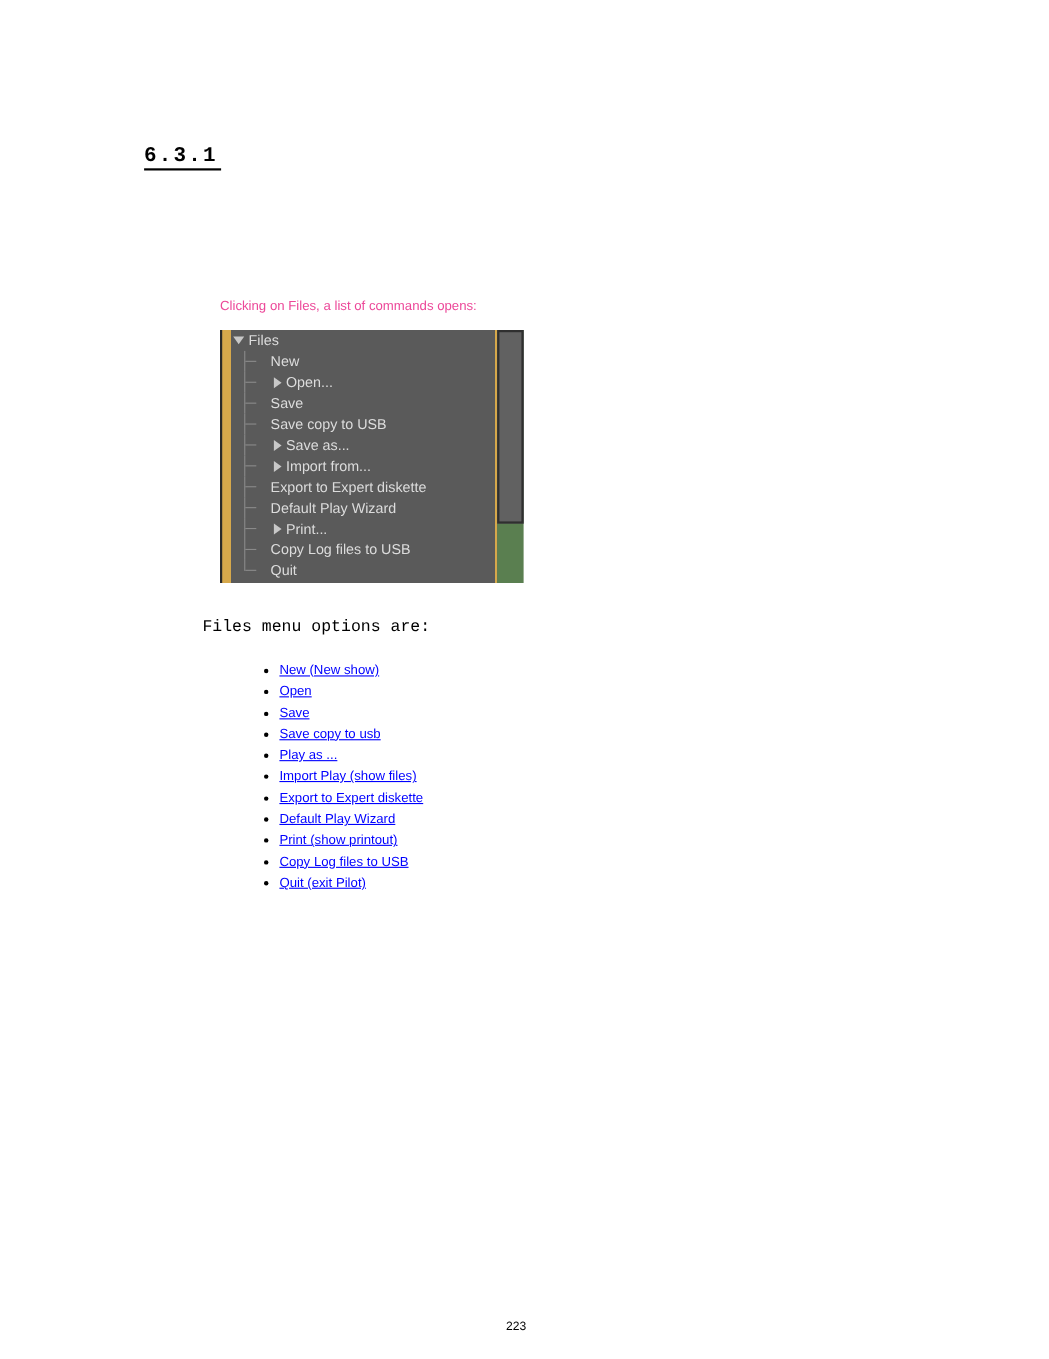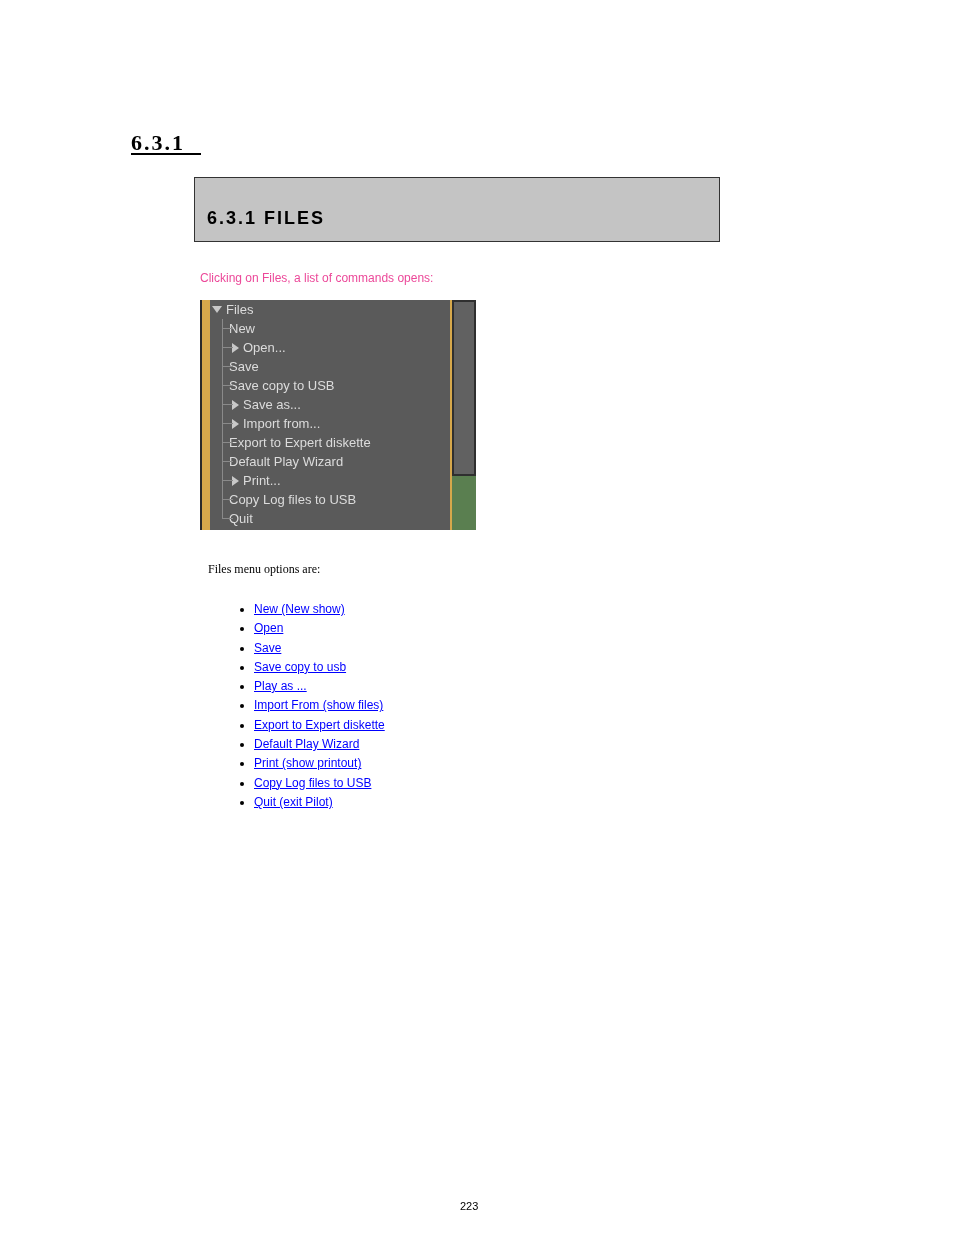--- a/index.html
+++ b/index.html
@@ -13,23 +13,24 @@
     position: relative;
     width: 954px;
     height: 1235px;
     margin: 0 auto;
     background: #fff;
   }
   .heading-num {
     position: absolute;
     left: 131px;
     top: 130px;
-    font-size: 22px;
+    font-size: 19px;
     font-weight: bold;
     letter-spacing: 2px;
+    font-family: Liberation Mono, monospace;
   }
   .heading-underline {
     position: absolute;
     left: 131px;
     top: 153px;
     width: 70px;
     height: 2px;
     background: #000;
   }
   .banner {
@@ -114,21 +115,21 @@
     position: relative;
     display: flex;
     align-items: center;
     height: 19px;
     padding-left: 6px;
     color: #dcdcdc;
     font-family: "Segoe UI", Arial, sans-serif;
     font-size: 13px;
   }
   .tree-item.root { padding-left: 2px; }
-  .tree-item.child { padding-left: 19px; }
+  .tree-item.child { padding-left: 36px; }
   .tree-branch {
     position: absolute;
     left: 12px;
     top: 0;
     width: 1px;
     height: 100%;
     background: #8a8a8a;
   }
   .tree-hbranch {
     position: absolute;
@@ -151,24 +152,24 @@
   }
   .expander.closed {
     border-top: 5px solid transparent;
     border-bottom: 5px solid transparent;
     border-left: 7px solid #c8c8c8;
   }
   .tree-label { white-space: nowrap; }
   
   .links-intro {
     position: absolute;
-    left: 208px;
+    left: 184px;
     top: 562px;
-    font-family: Liberation Serif, serif;
-    font-size: 12px;
+    font-family: Liberation Mono, monospace;
+    font-size: 15px;
   }
   ul.links {
     position: absolute;
     left: 224px;
     top: 588px;
     margin: 12px;
     padding: 0 0 0 18px;
     list-style: disc;
     font-family: Verdana, Arial, sans-serif;
     font-size: 12px;
@@ -189,23 +190,20 @@
   }
 </style>
 </head>
 <body>
 
 <div class="page">
 
   <div class="heading-num">6.3.1</div>
   <div class="heading-underline"></div>
 
-  <div class="banner">
-    <div class="banner-text">6.3.1   FILES</div>
-  </div>
 
   <div class="intro-text">Clicking on Files, a list of commands opens:</div>
 
   <div class="tree-wrap">
     <div class="tree-left-orange"></div>
 
     <div class="tree-body">
 
       <div class="tree-item root">
         <span class="expander open"></span>
@@ -291,21 +289,21 @@
   </div>
 
   <div class="links-intro">Files menu options are:</div>
 
   <ul class="links">
     <li><a href="#">New (New show)</a></li>
     <li><a href="#">Open</a></li>
     <li><a href="#">Save</a></li>
     <li><a href="#">Save copy to usb</a></li>
     <li><a href="#">Play as ...</a></li>
-    <li><a href="#">Import From (show files)</a></li>
+    <li><a href="#">Import Play (show files)</a></li>
     <li><a href="#">Export to Expert diskette</a></li>
     <li><a href="#">Default Play Wizard</a></li>
     <li><a href="#">Print (show printout)</a></li>
     <li><a href="#">Copy Log files to USB</a></li>
     <li><a href="#">Quit (exit Pilot)</a></li>
   </ul>
 
   <div class="page-number" style="left:460px; top:1200px;">223</div>
 </div>
 

